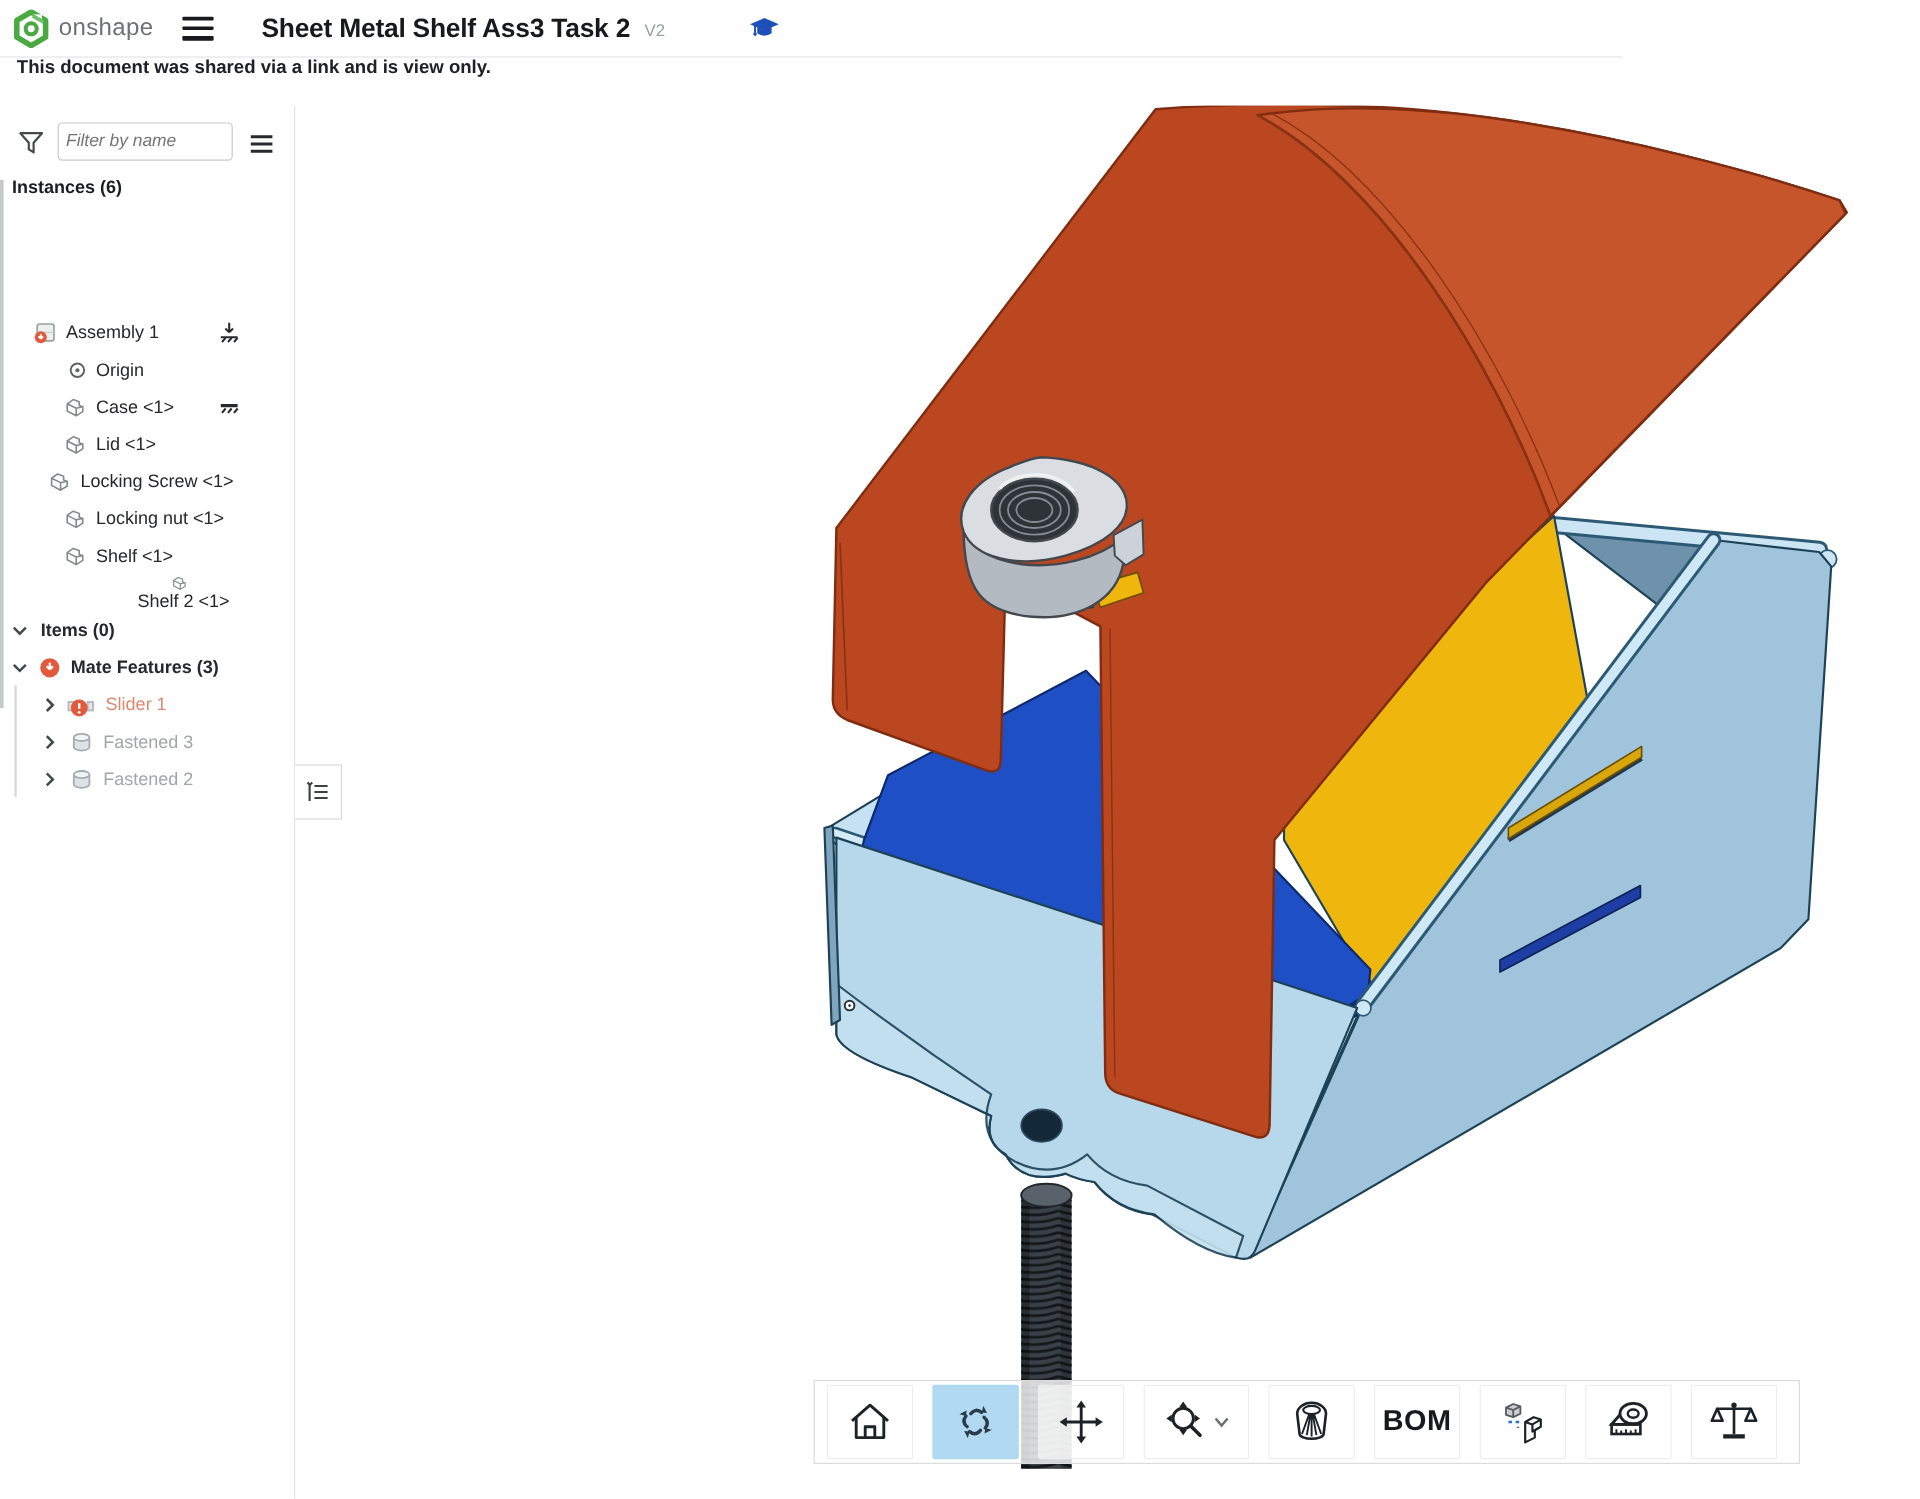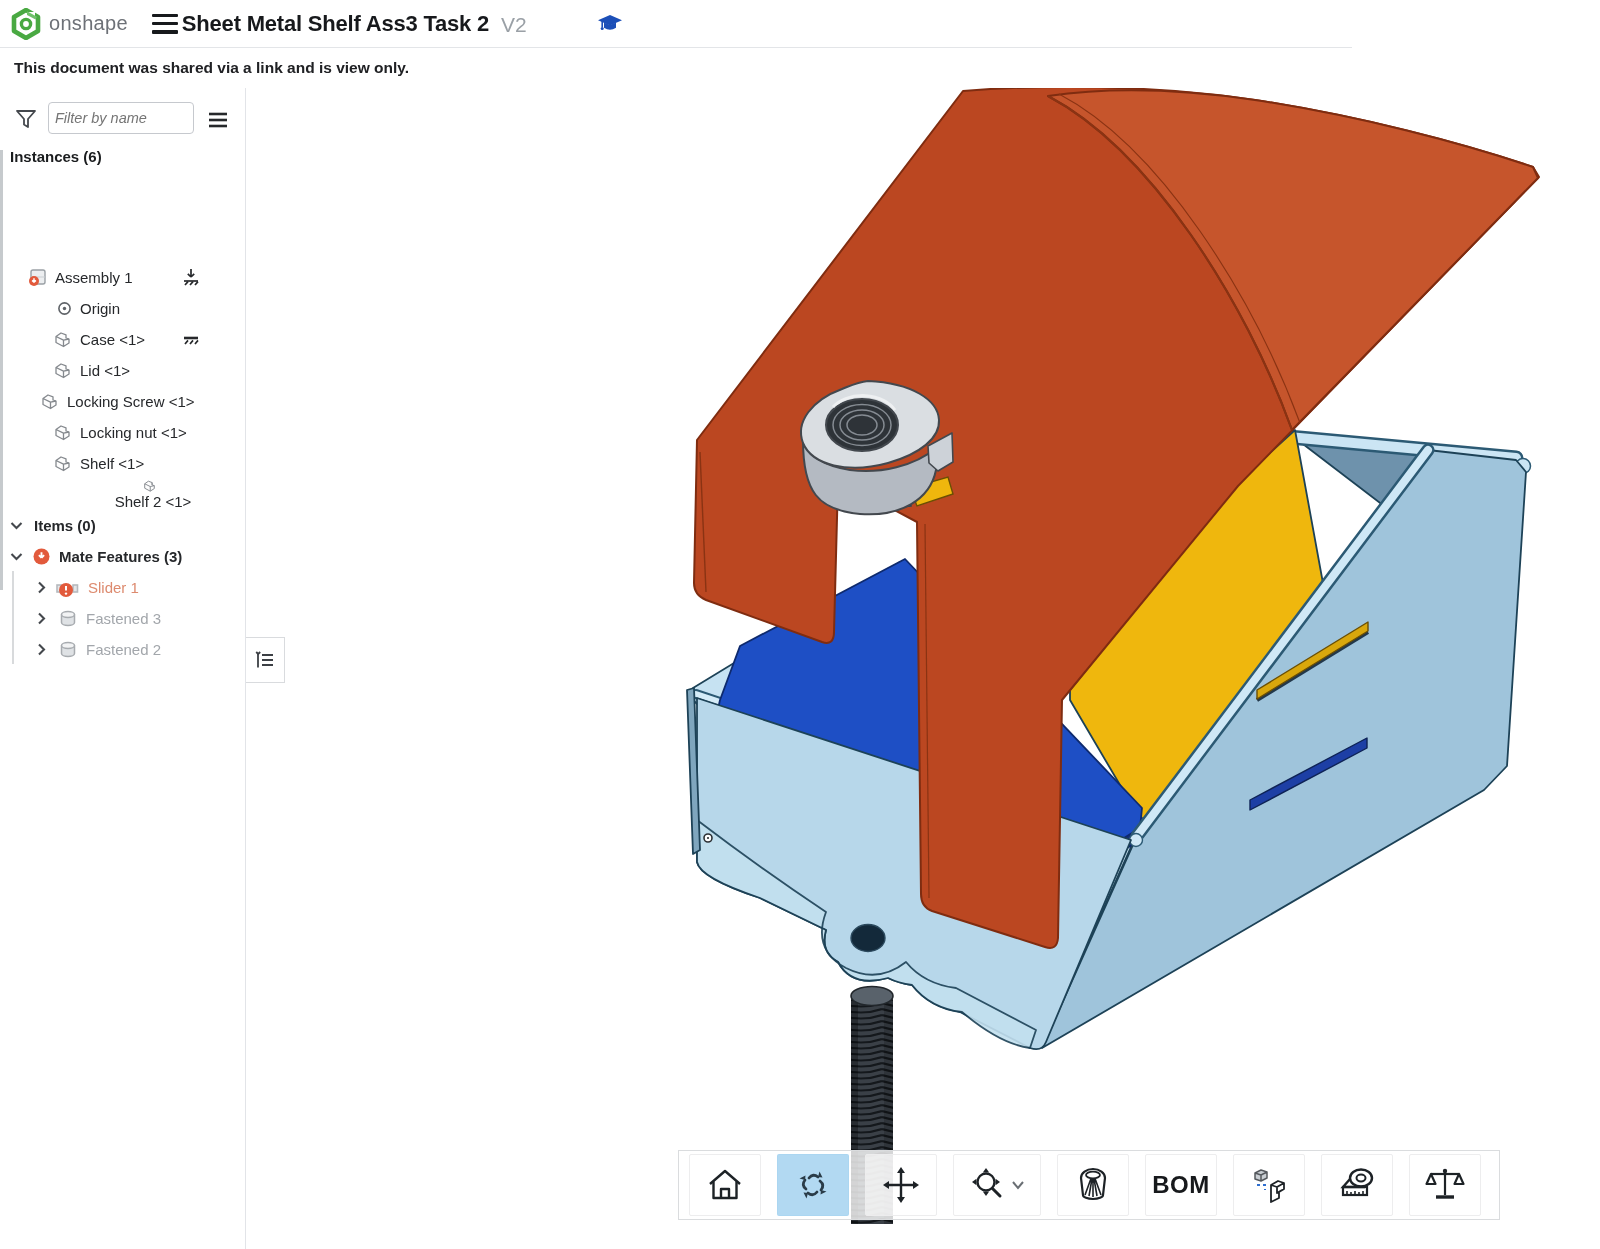--- a/index.html
+++ b/index.html
@@ -10,27 +10,27 @@
   }
   
   .header{
     position:absolute;left:0;top:0;width:1352px;height:47px;background:#fff;
     border-bottom:1px solid #e3e5e8;display:flex;align-items:center;z-index:30;
   }
   .logo-wrap{display:flex;align-items:center;margin-left:10px;}
   .logo-text{font-size:20px;color:#6d7177;margin-left:7px;letter-spacing:.3px;}
   .hamburger{margin-left:24px;width:26px;height:20px;display:flex;flex-direction:column;justify-content:space-between;cursor:pointer;}
   .hamburger div{height:3.6px;background:#17191c;border-radius:1px;}
-  .doc-title{font-size:22px;font-weight:bold;color:#17191c;margin-left:4px;letter-spacing:-.2px;}
-  .doc-version{font-size:21px;color:#9aa0a6;margin-left:12px;margin-top:3px;}
+  .doc-title{font-size:22px;font-weight:bold;color:#17191c;margin-left:40px;letter-spacing:-.2px;}
+  .doc-version{font-size:14px;color:#9aa0a6;margin-left:12px;margin-top:3px;}
   .edu-icon{margin-left:70px;margin-top:2px;}
   
   .banner{
     position:absolute;left:0;top:48px;width:1600px;height:40px;background:#fff;z-index:29;
-    display:flex;align-items:center;
+    display:flex;align-items:flex-start;
   }
   .banner span{font-size:15.5px;font-weight:bold;color:#202124;margin-left:14px;}
   
   .sidebar{
     position:absolute;left:0;top:88px;width:245px;height:1161px;background:#fff;
     border-right:1px solid #e2e4e8;z-index:20;font-size:15px;color:#202124;
   }
   .left-scroll{position:absolute;left:0;top:62px;width:3px;height:440px;background:#c6cacd;}
   .filter-row{position:absolute;left:0;top:14px;width:245px;height:36px;display:flex;align-items:center;}
   .filter-input{

